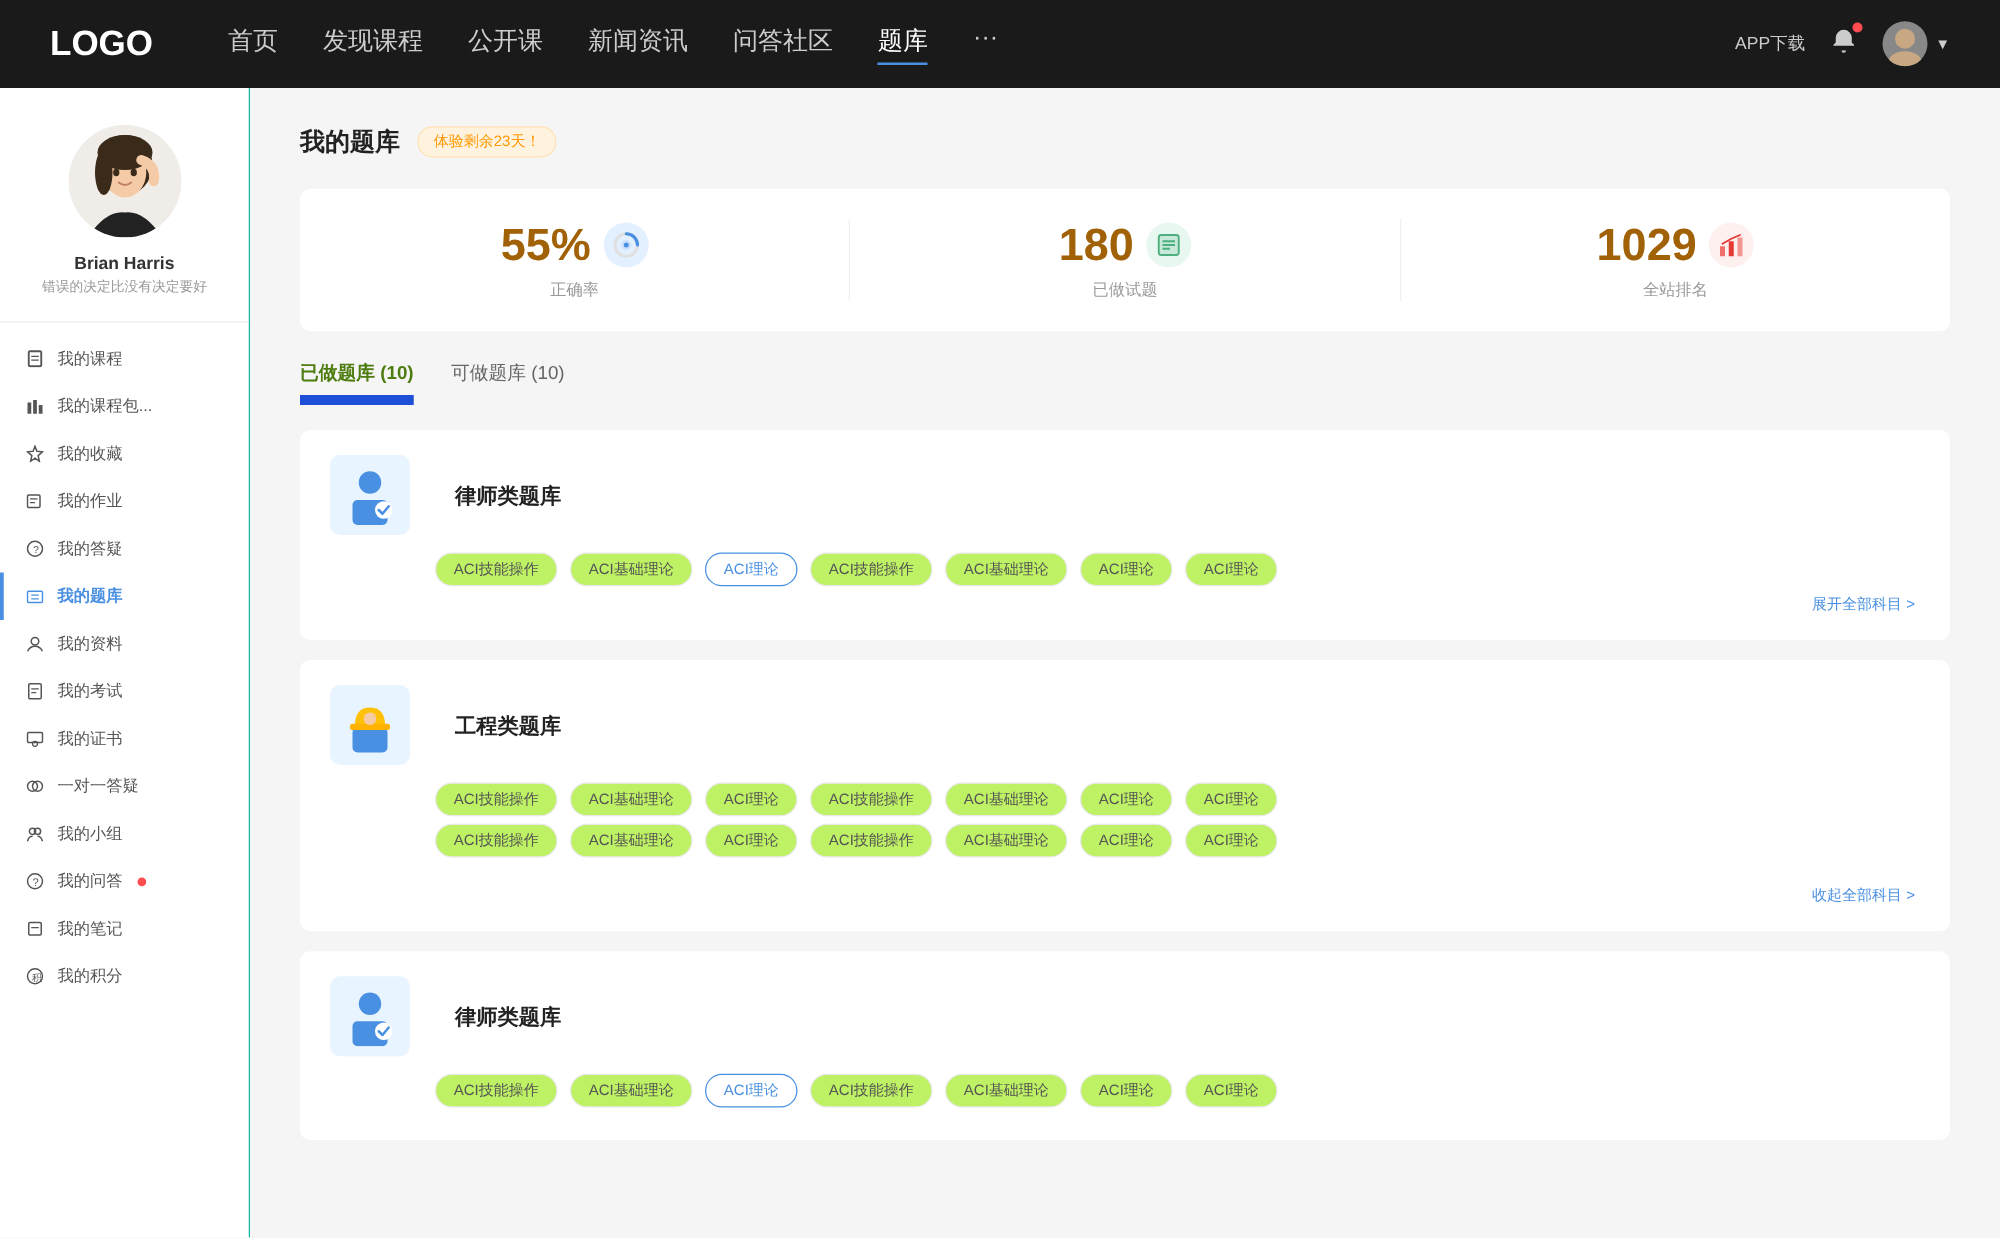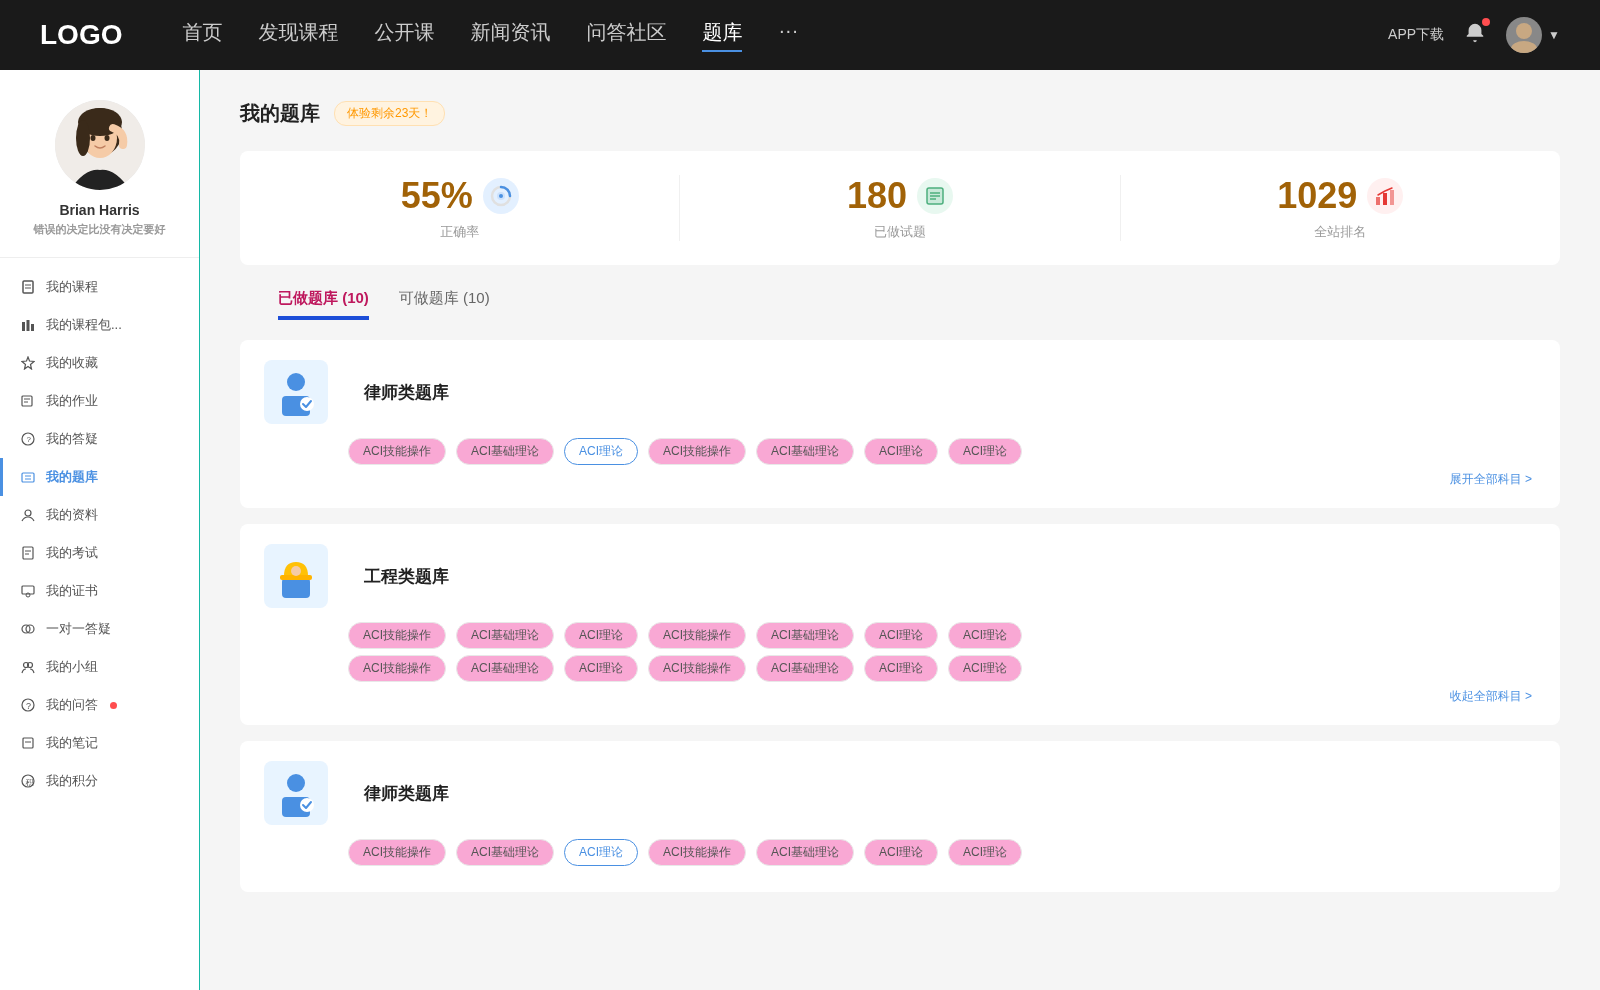--- a/index.html
+++ b/index.html
@@ -108,21 +108,20 @@
     .sidebar-avatar svg { width: 90px; height: 90px; }
     .sidebar-name {
       font-size: 14px;
       font-weight: bold;
       color: #333;
       margin-bottom: 4px;
     }
     .sidebar-motto {
       font-size: 11px;
       color: #999;
-      font-weight: bold;
     }
     .sidebar-menu {
       list-style: none;
     }
     .sidebar-menu li {
       display: flex;
       align-items: center;
       gap: 10px;
       padding: 10px 20px;
       font-size: 13px;
@@ -226,24 +225,23 @@
       gap: 30px;
       margin-bottom: 20px;
     }
     .tab {
       font-size: 15px;
       color: #666;
       cursor: pointer;
       padding-bottom: 8px;
     }
     .tab.active {
-      color: #be185d;
-      border-bottom: 4px solid #1d4ed8;
+      color: #4d7c0f;
+      border-bottom: 8px solid #1d4ed8;
       font-weight: bold;
-      margin-left: 38px;
     }
 
     
     .qbank-card {
       background: white;
       border-radius: 8px;
       padding: 20px 24px;
       margin-bottom: 16px;
     }
     .qbank-header {
@@ -268,21 +266,21 @@
       display: flex;
       flex-wrap: wrap;
       gap: 10px;
       margin-left: 84px;
       margin-bottom: 6px;
     }
     .tag {
       padding: 4px 14px;
       border-radius: 16px;
       font-size: 12px;
-      background: #f9a8d4;
+      background: #bef264;
       color: #555;
       border: 1px solid #e8e8e8;
       cursor: pointer;
     }
     .tag.active {
       border-color: #4a90e2;
       color: #4a90e2;
       background: white;
     }
     .expand-link {
@@ -291,21 +289,21 @@
       color: #4a90e2;
       cursor: pointer;
       margin-top: 6px;
       padding-right: 4px;
     }
     .collapse-link {
       text-align: right;
       font-size: 12px;
       color: #4a90e2;
       cursor: pointer;
-      margin-top: 6px;
+      margin-top: 22px;
       padding-right: 4px;
     }
   </style>
 </head>
 <body>
 
 <nav class="navbar">
   <div class="navbar-logo">LOGO</div>
   <div class="navbar-nav">
     <span class="nav-item">首页</span>

